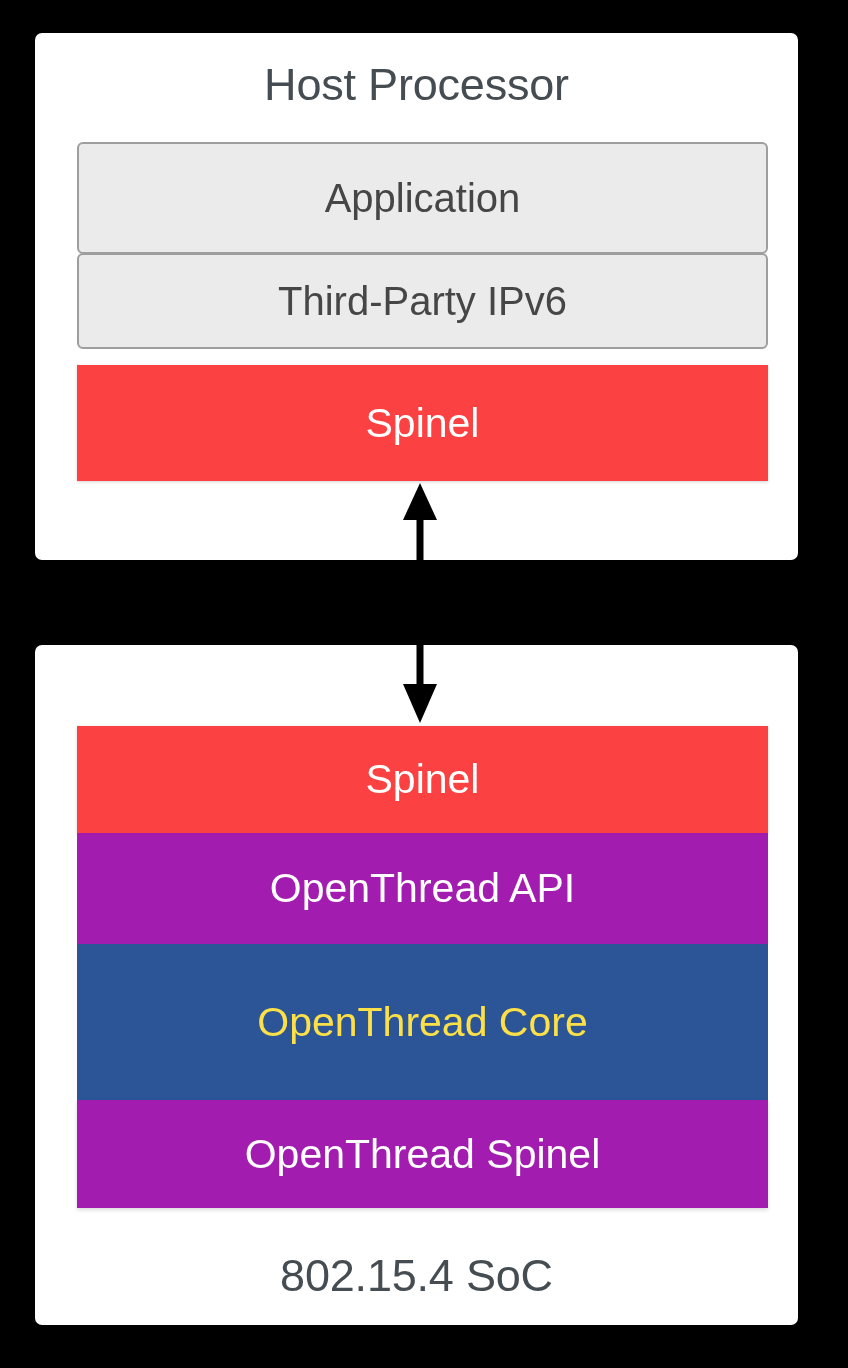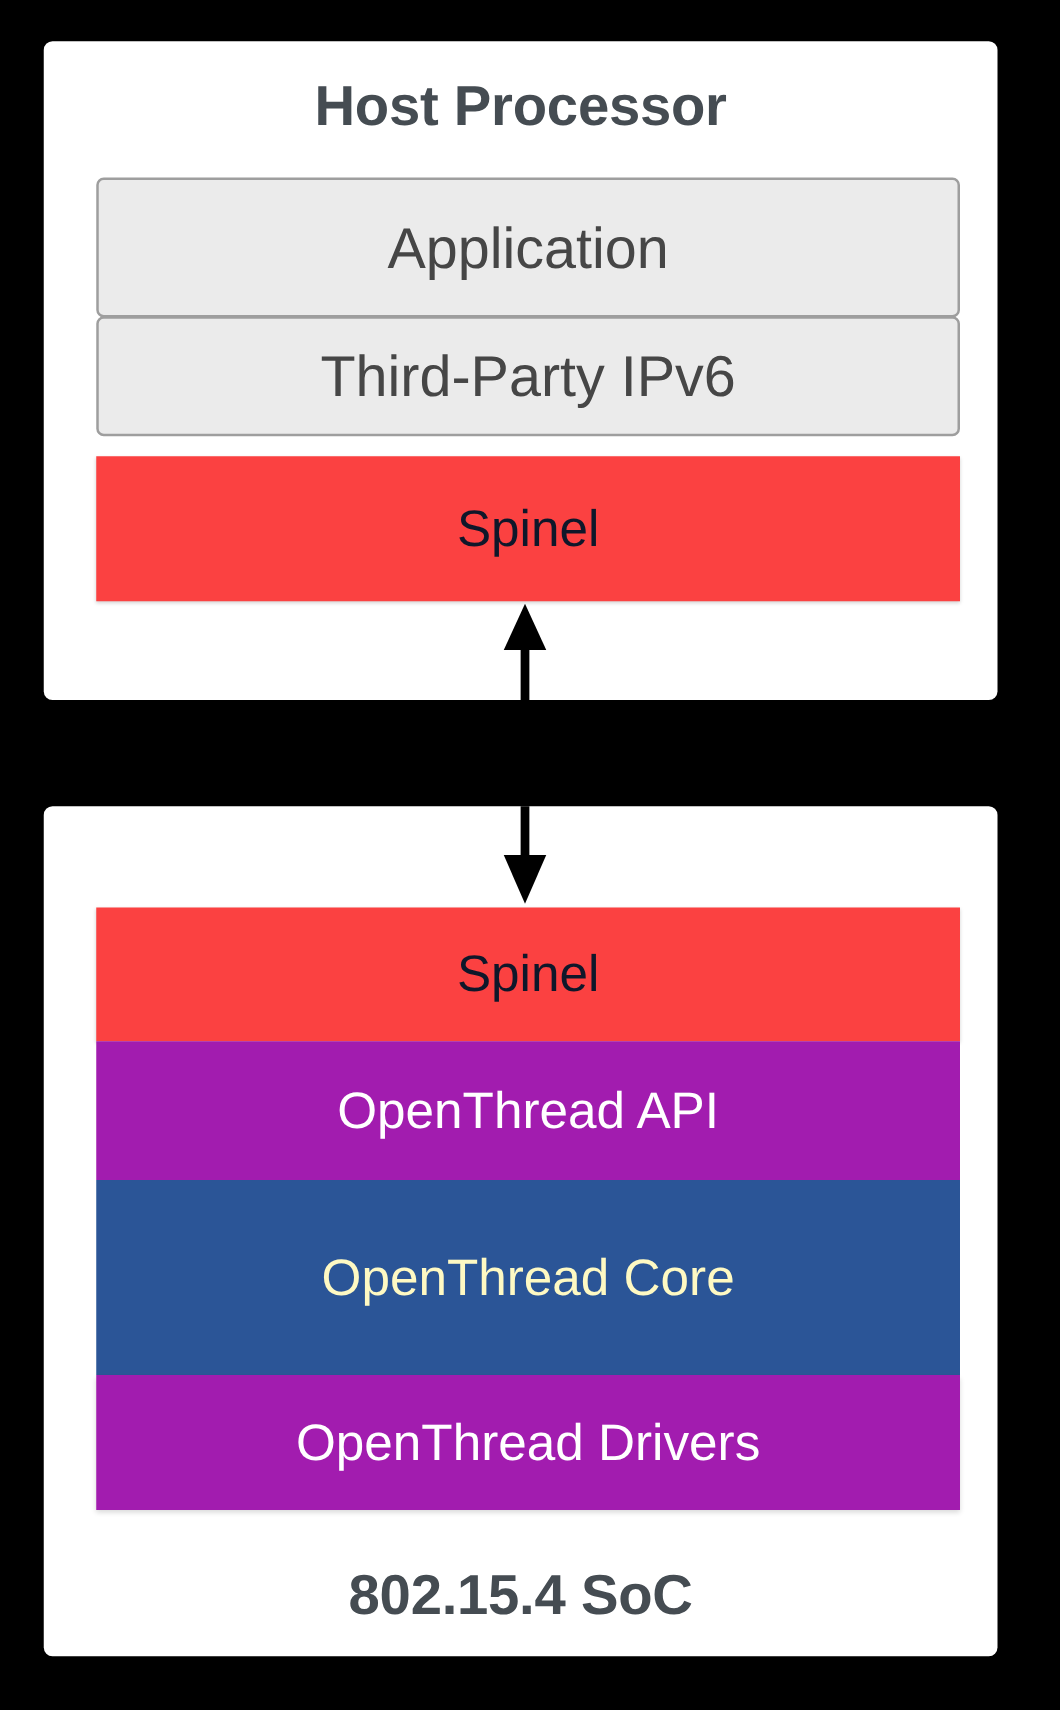--- a/index.html
+++ b/index.html
@@ -42,21 +42,21 @@
     width: 763px;
     height: 680px;
   }
 
   
   .card-title {
     position: absolute;
     left: 0;
     width: 100%;
     text-align: center;
-    font-weight: bold;
+    font-weight: normal;
     color: #454c52;
     letter-spacing: -0.2px;
     white-space: nowrap;
   }
 
   
   .block {
     position: absolute;
     left: 42px;
     width: 691px;
@@ -66,42 +66,42 @@
     justify-content: center;
     text-align: center;
     white-space: nowrap;
   }
 
   .block-plain {
     background: #ebebeb;
     border: 2px solid #9e9e9e;
     border-radius: 6px;
     color: #464646;
-    font-size: 46px;
+    font-size: 40px;
     font-weight: normal;
   }
 
   .block-red {
     background: #fb4141;
-    color: #0f172a;
+    color: #ffffff;
     font-size: 41px;
     font-weight: normal;
     box-shadow: 0 1px 3px rgba(0,0,0,0.18);
   }
 
   .block-cyan {
     background: #a21caf;
     color: #ffffff;
     font-size: 41px;
     font-weight: normal;
   }
 
   .block-navy {
     background: #2b5597;
-    color: #fef9c3;
+    color: #fde047;
     font-size: 41px;
     font-weight: normal;
   }
 
   
   #host-block-application   { top: 109px; height: 112px; }
   #host-block-thirdparty    { top: 220px; height: 96px; }
   #host-block-spinel        { top: 332px; height: 116px; }
 
   
@@ -154,21 +154,21 @@
 
     <div class="block block-cyan" id="soc-block-api">
       <span>OpenThread API</span>
     </div>
 
     <div class="block block-navy" id="soc-block-core">
       <span>OpenThread Core</span>
     </div>
 
     <div class="block block-cyan" id="soc-block-drivers">
-      <span>OpenThread Drivers</span>
+      <span>OpenThread Spinel</span>
     </div>
 
     <div class="card-title" style="position:absolute; left:0; top:585px; width:100%; font-size:45px; line-height:52px;margin-top:20px;">802.15.4 SoC</div>
 
   </div>
 
   <svg id="connector" viewBox="0 0 848 1368">
 
     <line x1="420" y1="560" x2="420" y2="494" stroke="#000000" stroke-width="7"></line>
     <polygon points="420,483 403,520 437,520" fill="#000000"></polygon>

